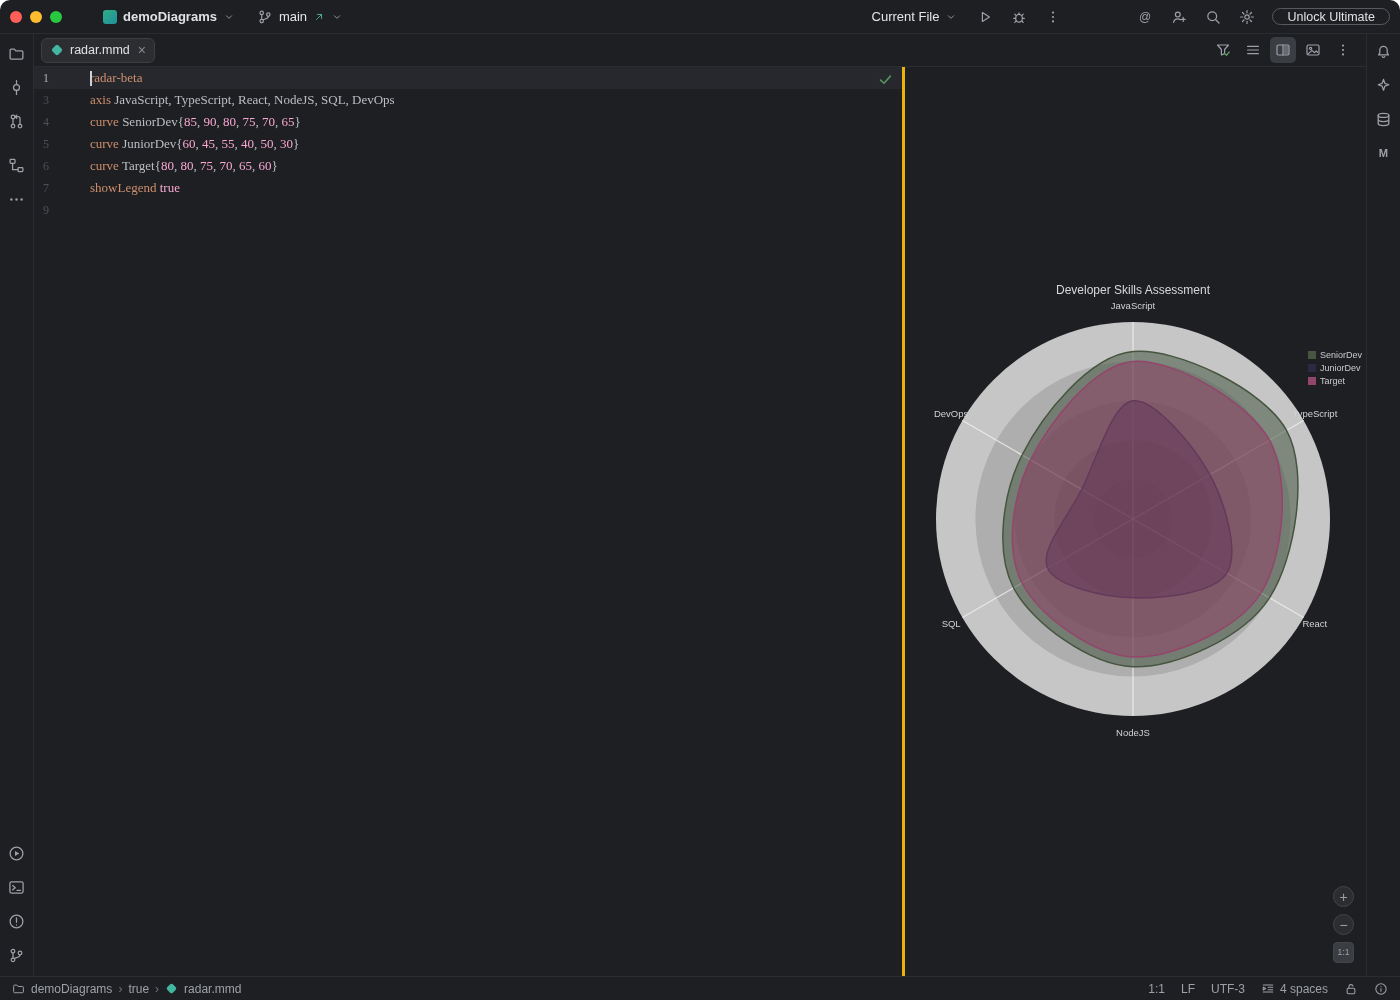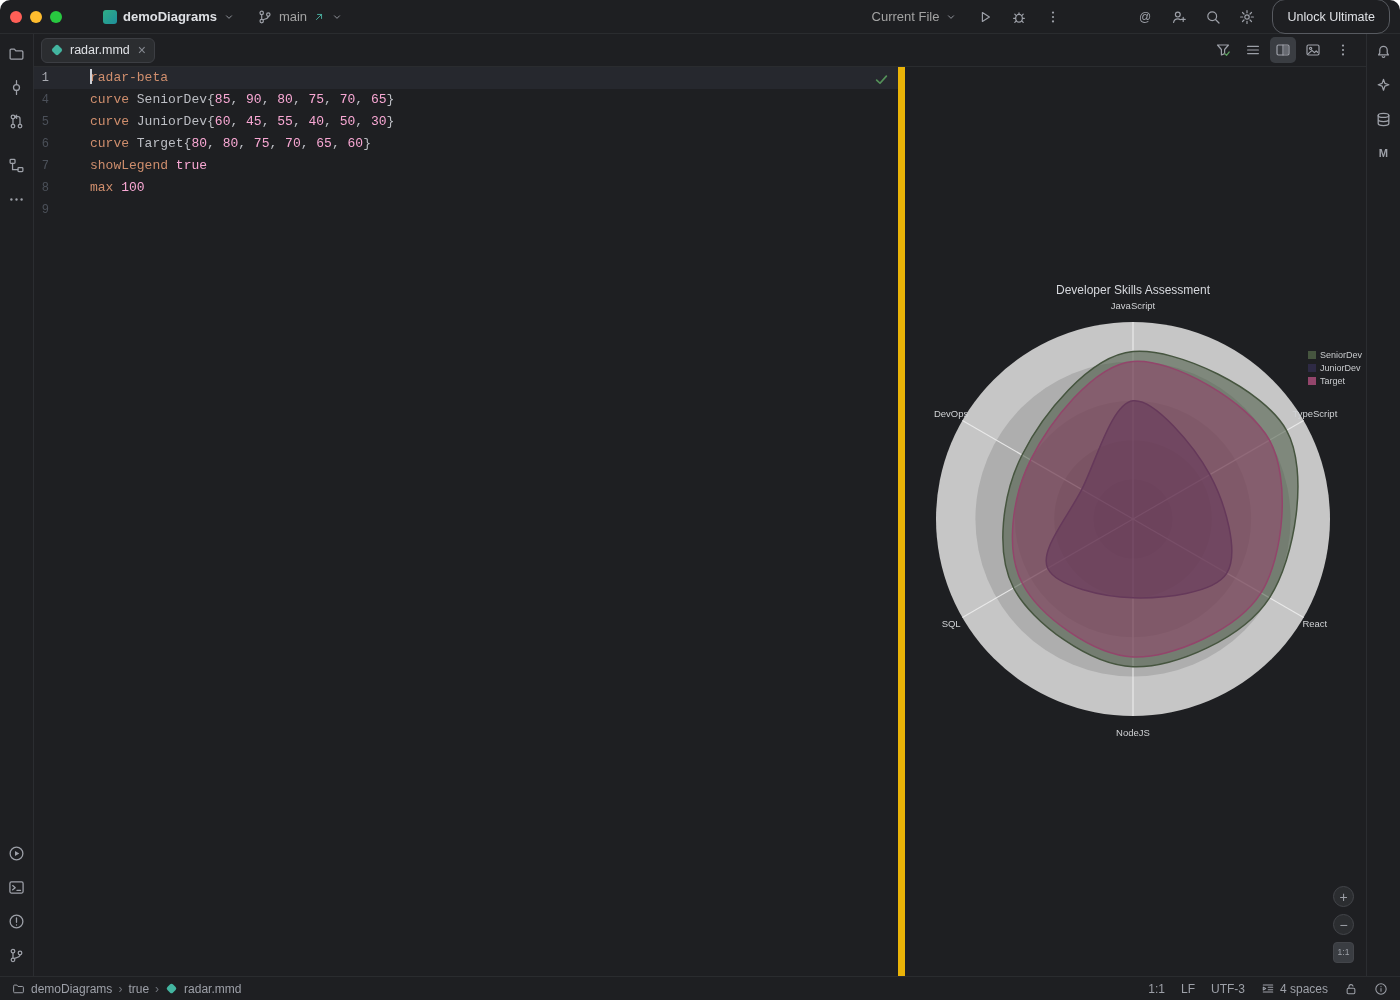--- a/index.html
+++ b/index.html
@@ -15,46 +15,46 @@
     position:relative;
   }
   
   .titlebar{height:34px;flex:0 0 34px;display:flex;align-items:center;padding:0 10px;gap:8px;border-bottom:1px solid #2a2c2f;}
   .traffic{display:flex;gap:8px;margin-right:18px;}
   .light{width:12px;height:12px;border-radius:50%;display:inline-block;}
   .light.red{background:#ff5f57;} .light.yellow{background:#febc2e;} .light.green{background:#28c840;}
   .tb-chip{display:flex;align-items:center;gap:6px;padding:3px 7px;border-radius:6px;cursor:default;}
   .proj-chip{margin-left:8px;}
   .tb-strong{color:#dfe1e5;font-size:13px;font-weight:bold;}
-  .tb-mid{color:#a3a3a3;font-size:13px;}
+  .tb-mid{color:#e5e5e5;font-size:13px;}
   .proj-ico{width:14px;height:14px;border-radius:3px;background:linear-gradient(135deg,#2fae85,#1f8f9c);display:inline-block;}
   .spacer{flex:1;}
   .tb-ico{width:26px;height:26px;border-radius:6px;padding:4.5px;display:flex;align-items:center;justify-content:center;}
   .tb-gap{width:50px;}
-  .unlock{background:transparent;border:1px solid #575a60;border-radius:13px;height:35px;padding:0 14px;color:#dfe1e5;font-size:12.5px;font-family:inherit;margin-left:4px;cursor:pointer;}
+  .unlock{background:transparent;border:1px solid #575a60;border-radius:13px;height:17px;padding:0 14px;color:#dfe1e5;font-size:12.5px;font-family:inherit;margin-left:4px;cursor:pointer;}
   
   .mid{flex:1;display:flex;min-height:0;}
   .left-strip,.right-strip{width:34px;flex:0 0 34px;display:flex;flex-direction:column;align-items:center;}
   .left-strip{border-right:1px solid #2b2d31;padding:6px 0;}
   .right-strip{border-left:1px solid #2b2d31;padding:4px 0;}
   .strip-top{display:flex;flex-direction:column;align-items:center;gap:8px;}
   .strip-bottom{margin-top:auto;display:flex;flex-direction:column;align-items:center;gap:8px;padding-bottom:2px;}
   .strip-btn{width:26px;height:26px;border-radius:6px;display:flex;align-items:center;justify-content:center;}
   .center-col{flex:1;display:flex;flex-direction:column;min-width:0;}
   
   .tabbar{height:33px;flex:0 0 33px;display:flex;align-items:center;padding-left:7px;border-bottom:1px solid #2a2c2f;}
   .tab{display:flex;align-items:center;gap:6px;height:25px;padding:0 8px;border-radius:6px;font-size:12.5px;color:#dfe1e5;}
   .tab.active{background:#2b2d30;border:1px solid #3c3e43;}
   .tab-close{color:#868a91;font-size:14px;line-height:1;margin-left:2px;}
   .tab-actions{margin-left:auto;display:flex;align-items:center;gap:4px;padding-right:10px;}
   .action-btn{width:26px;height:26px;border-radius:5px;display:flex;align-items:center;justify-content:center;}
   .action-btn.selected{background:#3a3d42;}
   
   .content-row{flex:1;display:flex;min-height:0;}
-  .editor{width:871px;flex:0 0 871px;border-right:7px solid #eab308;position:relative;overflow:hidden;font-family:Liberation Mono, monospace;font-size:13px;}
+  .editor{width:871px;flex:0 0 871px;border-right:3px solid #eab308;position:relative;overflow:hidden;font-family:Liberation Serif, serif;font-size:13px;}
   .code-line{height:22px;line-height:22px;white-space:pre;}
   .code-line.current{background:#26282e;}
   .gutter{display:inline-block;width:15px;text-align:right;color:#4b5059;font-size:12px;vertical-align:top;}
   .code-line.current .gutter{color:#a9abb2;}
   .code-text{margin-left:41px;}
   .tok-kw{color:#cf8e6d;} .tok-num{color:#f9a8d4;} .tok-txt{color:#bcbec4;}
   .caret{display:inline-block;width:1.5px;height:15px;background:#ced0d6;vertical-align:middle;margin-right:-1.5px;transform:translateY(-1px);}
   .inspect-ok{position:absolute;top:5px;right:9px;}
   
   .preview{flex:1;position:relative;background:#1e1f22;overflow:hidden;}
@@ -323,25 +323,25 @@
                 </svg>
               </span>
             </div>
           </div>
       </div>
 
       <div class="content-row">
         <div class="editor">
           <div>
               <div class="code-line current"><span class="gutter">1</span><span class="code-text"><span class="caret"></span><span class="tok-kw">radar-beta</span></span></div>
+              <div class="code-line"><span class="gutter">3</span><span class="code-text"><span class="tok-kw">axis </span><span class="tok-txt">JavaScript, TypeScript, React, NodeJS, SQL, DevOps</span></span></div>
               <div class="code-line"><span class="gutter">4</span><span class="code-text"><span class="tok-kw">curve </span><span class="tok-txt">SeniorDev{</span><span class="tok-num">85</span><span class="tok-txt">, </span><span class="tok-num">90</span><span class="tok-txt">, </span><span class="tok-num">80</span><span class="tok-txt">, </span><span class="tok-num">75</span><span class="tok-txt">, </span><span class="tok-num">70</span><span class="tok-txt">, </span><span class="tok-num">65</span><span class="tok-txt">}</span></span></div>
               <div class="code-line"><span class="gutter">5</span><span class="code-text"><span class="tok-kw">curve </span><span class="tok-txt">JuniorDev{</span><span class="tok-num">60</span><span class="tok-txt">, </span><span class="tok-num">45</span><span class="tok-txt">, </span><span class="tok-num">55</span><span class="tok-txt">, </span><span class="tok-num">40</span><span class="tok-txt">, </span><span class="tok-num">50</span><span class="tok-txt">, </span><span class="tok-num">30</span><span class="tok-txt">}</span></span></div>
               <div class="code-line"><span class="gutter">6</span><span class="code-text"><span class="tok-kw">curve </span><span class="tok-txt">Target{</span><span class="tok-num">80</span><span class="tok-txt">, </span><span class="tok-num">80</span><span class="tok-txt">, </span><span class="tok-num">75</span><span class="tok-txt">, </span><span class="tok-num">70</span><span class="tok-txt">, </span><span class="tok-num">65</span><span class="tok-txt">, </span><span class="tok-num">60</span><span class="tok-txt">}</span></span></div>
               <div class="code-line"><span class="gutter">7</span><span class="code-text"><span class="tok-kw">showLegend </span><span class="tok-num">true</span></span></div>
-              <div class="code-line"><span class="gutter">8</span><span class="code-text"><span class="tok-kw">max </span><span class="tok-num">100</span></span></div>
               <div class="code-line"><span class="gutter">9</span><span class="code-text"></span></div>
             </div>
           <span class="inspect-ok">
             <svg viewBox="0 0 16 16" width="15" height="15">
                 <path d="M2.8 8.6 6.4 12 13.2 4.4" fill="none" stroke="#549159" stroke-width="1.8" stroke-linecap="round" stroke-linejoin="round"></path>
               </svg>
           </span>
         </div>
 
         <div class="preview">

